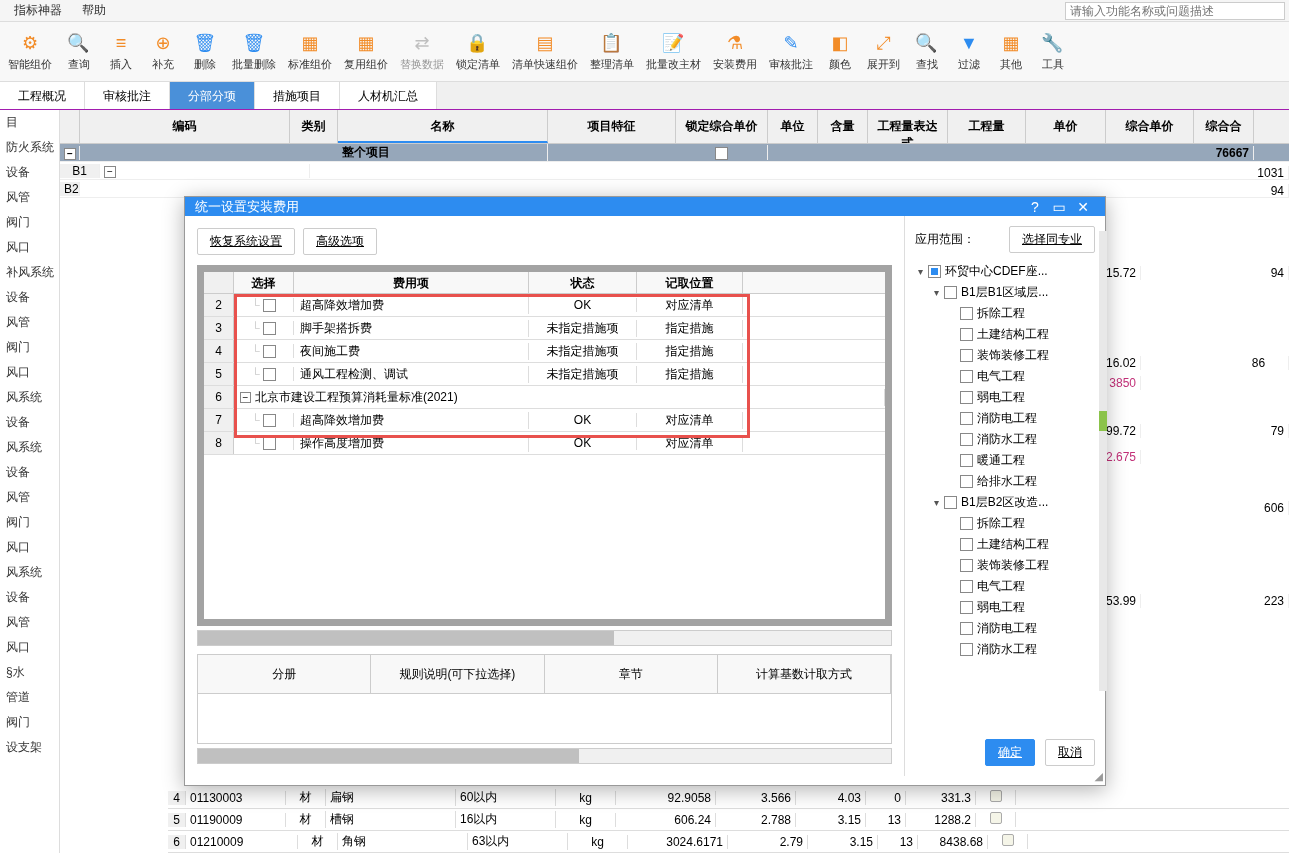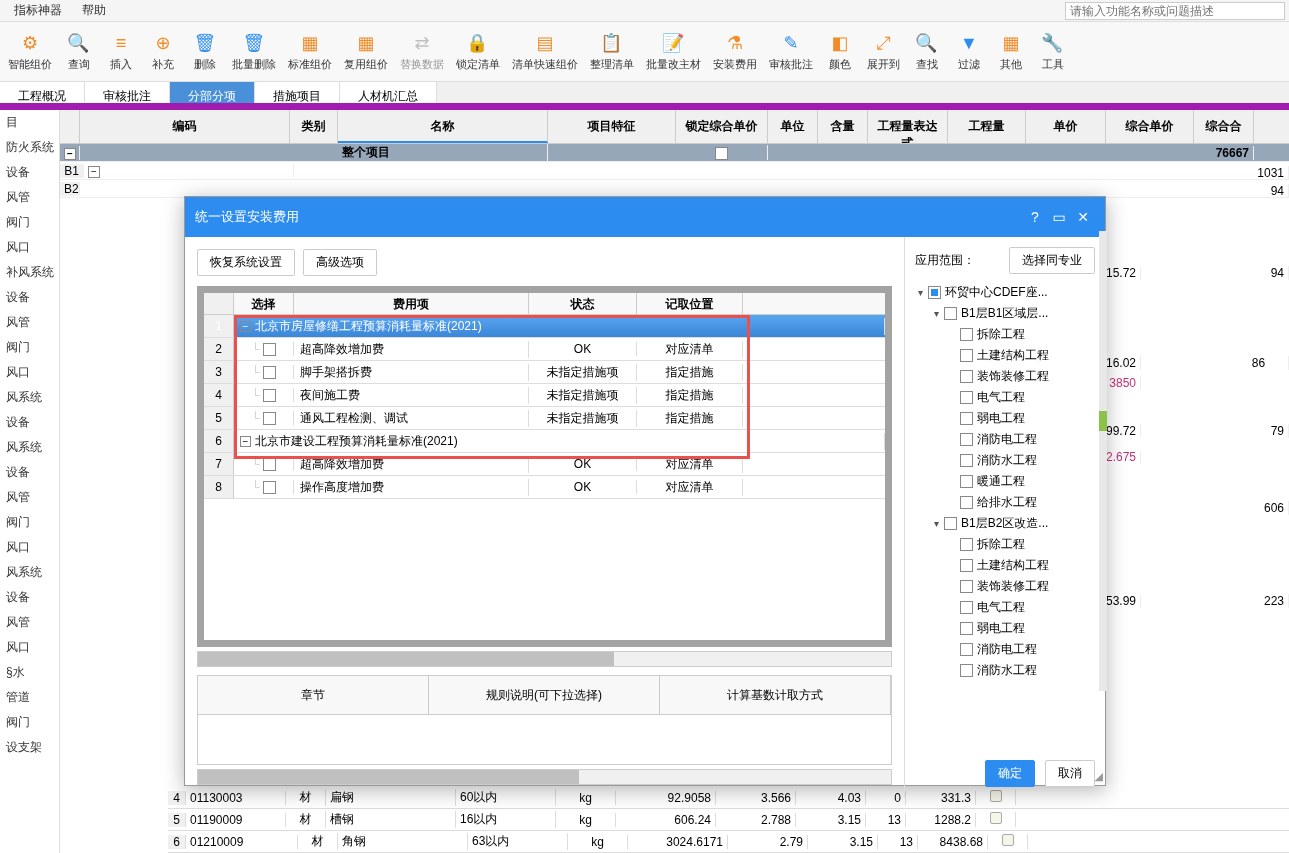--- a/index.html
+++ b/index.html
@@ -6,44 +6,44 @@
 body { background: #f0f0f0; overflow: hidden; width: 1289px; height: 853px; position: relative; }
 .menubar { background: #f5f5f5; border-bottom: 1px solid #ddd; height: 22px; display: flex; align-items: center; padding: 0 4px; }
 .menubar-item { padding: 2px 10px; cursor: pointer; color: #333; }
 .search-box { margin-left: auto; width: 220px; }
 .search-box input { width: 100%; height: 18px; border: 1px solid #ccc; padding: 0 4px; font-size: 12px; }
 .toolbar { background: #f8f8f8; border-bottom: 1px solid #ddd; height: 60px; display: flex; padding: 4px 2px; }
 .tool-btn { display: flex; flex-direction: column; align-items: center; justify-content: center; padding: 2px 6px; cursor: pointer; min-width: 42px; }
 .tool-btn.disabled { opacity: 0.5; }
 .tool-icon { width: 24px; height: 24px; display: flex; align-items: center; justify-content: center; font-size: 18px; }
 .tool-label { font-size: 11px; color: #333; margin-top: 2px; white-space: nowrap; }
-.tabs { background: #f0f0f0; border-bottom: 7px solid #a21caf; height: 28px; display: flex; }
+.tabs { background: #f0f0f0; border-bottom: 1px solid #a21caf; height: 28px; display: flex; }
 .tab { padding: 6px 18px; cursor: pointer; border-right: 1px solid #ddd; background: #fff; }
 .tab.active { background: #4a90d9; color: #fff; }
 .content { display: flex; height: calc(100% - 110px); position: relative; }
 .left-panel { width: 60px; background: #fff; border-right: 1px solid #ddd; overflow: hidden; }
 .left-item { padding: 4px 6px; cursor: pointer; white-space: nowrap; color: #333; }
 .main-area { flex: 1; background: #fff; overflow: hidden; position: relative; }
 .grid-header { display: flex; background: #f0f0f0; border-bottom: 1px solid #ccc; height: 34px; }
 .grid-header-cell { border-right: 1px solid #ccc; padding: 8px 4px; font-weight: bold; text-align: center; overflow: hidden; }
 .grid-row { display: flex; border-bottom: 1px solid #eee; height: 18px; align-items: center; }
 .grid-cell { border-right: 1px solid #eee; padding: 0 4px; overflow: hidden; white-space: nowrap; text-align: right; }
 .grid-cell.left { text-align: left; }
 .grid-cell.center { text-align: center; }
 .row-dark { background: #96a7ba; color: #000; font-weight: bold; }
 .cell-pink { color: #c23078; }
 
 .dialog { position: absolute; left: 184px; top: 196px; width: 922px; height: 590px; background: #fff; border: 1px solid #999; box-shadow: 0 4px 20px rgba(0,0,0,0.3); z-index: 100; }
-.dialog-title { background: #2d8cf0; color: #fff; height: 40px; display: flex; align-items: center; padding: 0 10px; }
+.dialog-title { background: #2d8cf0; color: #fff; height: 19px; display: flex; align-items: center; padding: 0 10px; }
 .dialog-title-text { flex: 1; font-size: 13px; }
 .dialog-title-btn { width: 24px; height: 24px; display: flex; align-items: center; justify-content: center; cursor: pointer; font-size: 14px; }
 .dialog-body { display: flex; height: calc(100% - 28px); }
 .dialog-main { flex: 1; padding: 12px; border-right: 1px solid #ddd; overflow: hidden; display: flex; flex-direction: column; }
 .dialog-buttons { display: flex; gap: 8px; margin-bottom: 10px; }
-.btn { padding: 4px 12px; border: 1px solid #ccc; background: #fff; cursor: pointer; border-radius: 2px; }
+.btn { padding: 4px 12px; border: 1px solid #ccc; background: #fff; cursor: pointer; border-radius: 2px; text-decoration: underline; }
 .btn.primary { background: #2d8cf0; color: #fff; border-color: #2d8cf0; }
 .inner-table { border: 7px solid #a3a3a3; position: relative; flex: 1; overflow: auto; }
 .inner-header { display: flex; background: #f8f8f8; border-bottom: 1px solid #ccc; height: 22px; }
 .inner-h-cell { border-right: 1px solid #ccc; padding: 3px 4px; text-align: center; font-weight: bold; }
 .inner-row { display: flex; border-bottom: 1px solid #ddd; height: 23px; align-items: center; position: relative; }
 .inner-rownum { width: 30px; background: #f0f0f0; border-right: 1px solid #ccc; text-align: center; align-self: stretch; display: flex; align-items: center; justify-content: center; }
 .inner-cell { border-right: 1px solid #ddd; padding: 0 6px; overflow: hidden; white-space: nowrap; }
 .collapse-btn { display: inline-block; width: 11px; height: 11px; border: 1px solid #888; text-align: center; line-height: 9px; font-size: 10px; margin-right: 4px; cursor: pointer; }
 .checkbox { width: 13px; height: 13px; border: 1px solid #888; display: inline-block; vertical-align: middle; cursor: pointer; background: #fff; }
 .red-box { position: absolute; border: 3px solid #e8514d; pointer-events: none; }
@@ -240,21 +240,21 @@
 <div class="grid-cell center" style="width:92px"><span class="checkbox"></span></div>
 <div class="grid-cell" style="width:50px"></div>
 <div class="grid-cell" style="width:50px"></div>
 <div class="grid-cell" style="width:80px"></div>
 <div class="grid-cell" style="width:78px"></div>
 <div class="grid-cell" style="width:80px"></div>
 <div class="grid-cell" style="width:88px"></div>
 <div class="grid-cell" style="width:60px">76667</div>
 </div>
         <div class="grid-row">
-          <div class="grid-cell center" style="width:24px;background:#f0f0f0">B1</div>
+          <div class="grid-cell center" style="width:40px;background:#f0f0f0">B1</div>
           <div class="grid-cell left" style="width:210px"><span class="row-exp">−</span></div>
         </div>
         <div class="grid-row">
           <div class="grid-cell center" style="width:20px;background:#f0f0f0">B2</div>
         </div>
       </div>
     <div id="right-numbers" style="position:absolute; right:0; top:54px;">
         <div style="position:absolute;top:0px;right:0;display:flex;height:18px;align-items:center;">
           <div class="grid-cell " style="width:78px;text-align:right;"></div>
           <div class="grid-cell " style="width:80px;text-align:right;"></div>
@@ -373,24 +373,20 @@
       </div>
       <div class="inner-table">
         <div class="inner-header">
           <div class="inner-rownum"></div>
           <div class="inner-h-cell" style="width:60px">选择</div>
           <div class="inner-h-cell" style="width:235px">费用项</div>
           <div class="inner-h-cell" style="width:108px">状态</div>
           <div class="inner-h-cell" style="width:106px">记取位置</div>
         </div>
         <div id="fee-rows" style="position:relative;">
-            <div class="inner-row row-blue-sel">
-      <div class="inner-rownum">1</div>
-      <div class="inner-cell" style="flex:1"><span class="collapse-btn">−</span>北京市房屋修缮工程预算消耗量标准(2021)</div>
-    </div>
             <div class="inner-row">
       <div class="inner-rownum">2</div>
       <div class="inner-cell" style="width:60px;text-align:center"><span style="color:#ccc">└</span> <span class="checkbox"></span></div>
       <div class="inner-cell" style="width:235px">超高降效增加费</div>
       <div class="inner-cell" style="width:108px;text-align:center">OK</div>
       <div class="inner-cell" style="width:106px;text-align:center">对应清单</div>
     </div>
             <div class="inner-row">
       <div class="inner-rownum">3</div>
       <div class="inner-cell" style="width:60px;text-align:center"><span style="color:#ccc">└</span> <span class="checkbox"></span></div>
@@ -430,22 +426,23 @@
       <div class="inner-cell" style="width:108px;text-align:center">OK</div>
       <div class="inner-cell" style="width:106px;text-align:center">对应清单</div>
     </div>
           </div>
         <div class="red-box" style="left:30px;top:22px;width:516px;height:144px;"></div>
       </div>
       <div class="hscroll">
           <div class="hscroll-thumb" style="left:0;width:60%"></div>
         </div>
       <div class="bottom-tabs" id="bottom-tabs">
+          <div class="bottom-tab">分册</div>
+          <div class="bottom-tab">规则说明(可下拉选择)</div>
           <div class="bottom-tab">章节</div>
-          <div class="bottom-tab">规则说明(可下拉选择)</div>
           <div class="bottom-tab">计算基数计取方式</div>
         </div>
       <div class="bottom-content"></div>
       <div class="hscroll">
           <div class="hscroll-thumb" style="left:0;width:55%"></div>
         </div>
     </div>
     <div class="dialog-side">
       <div class="side-top">
         <span>应用范围：</span>

